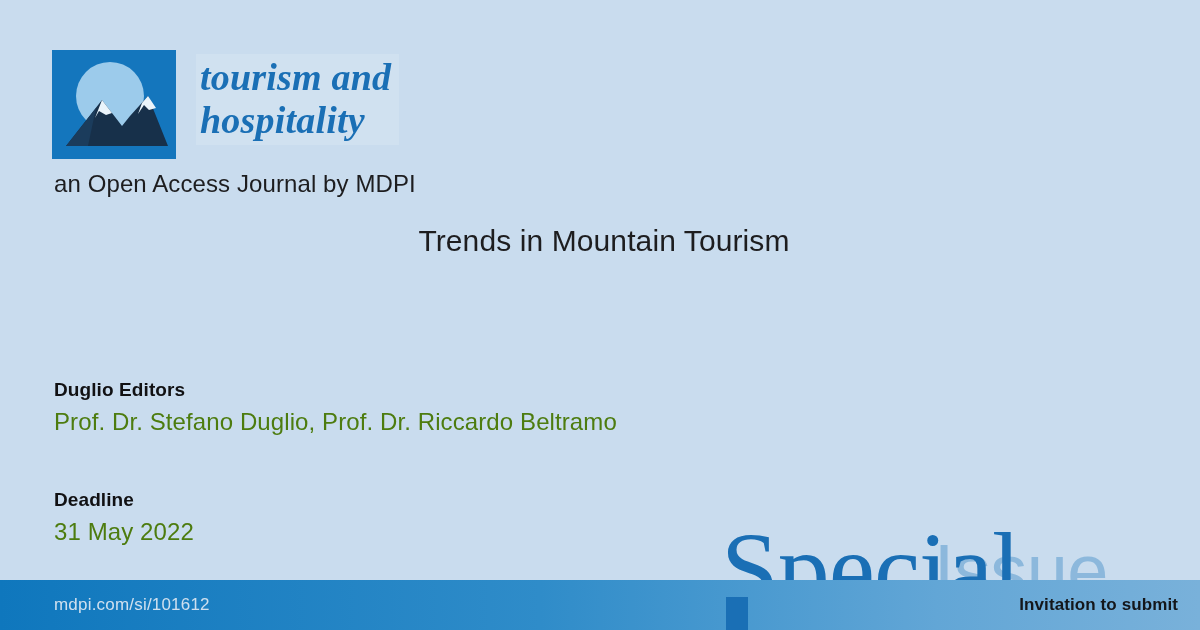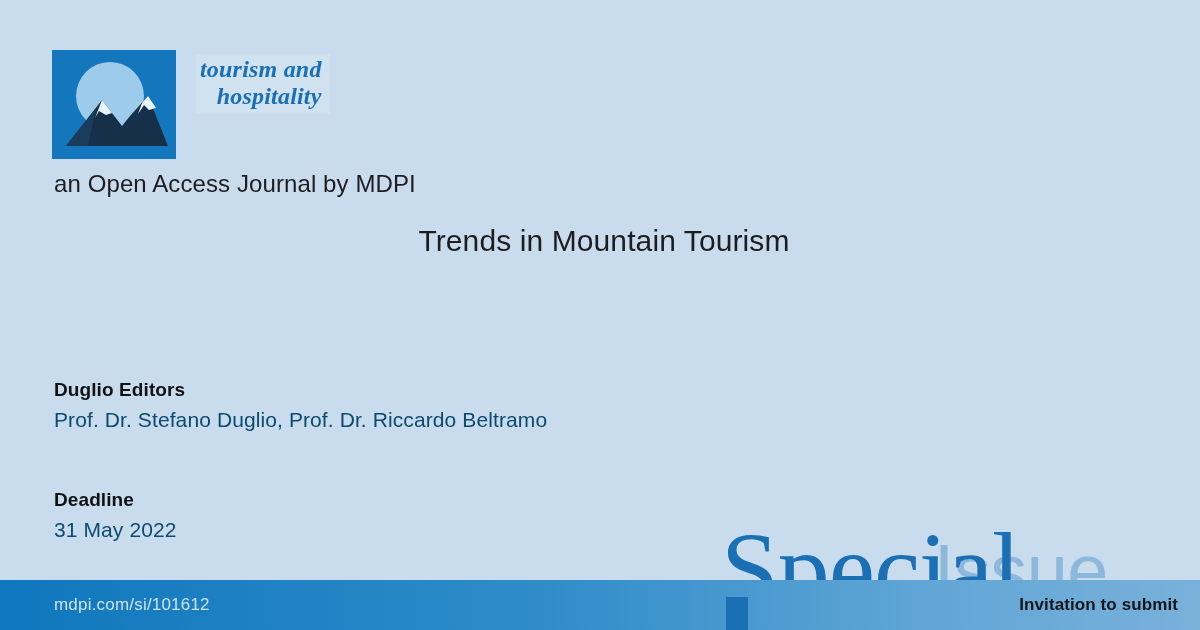--- a/index.html
+++ b/index.html
@@ -40,26 +40,25 @@
   .logo-mark svg { display: block; }
 
   .journal-name {
     margin-left: 20px;
     margin-top: 4px;
     padding: 2px 8px 4px 4px;
     background: rgba(255,255,255,0.14);
     font-family: "Liberation Serif", serif;
     font-style: italic;
     font-weight: bold;
-    font-size: 24px;
+    font-size: 38px;
     line-height: 1.12;
     color: #1a6fb5;
     letter-spacing: 0.2px;
     white-space: pre-line;
-    text-align: right;
   }
 
   .journal-subtitle {
     position: absolute;
     left: 54px;
     top: 170px;
     font-size: 24px;
     color: #1d1d1f;
     letter-spacing: 0.1px;
   }
@@ -91,22 +90,22 @@
     top: 489px;
   }
   .meta-label {
     font-size: 19px;
     font-weight: bold;
     color: #111113;
     letter-spacing: 0.1px;
     margin-bottom: 7px;
   }
   .meta-value {
-    font-size: 21px;
-    color: #0c4a6e;
+    font-size: 24px;
+    color: #4d7c0f;
     letter-spacing: 0.1px;
   }
 
   
   .watermark {
     position: absolute;
     right: 0px;
     bottom: 0px;
     width: 560px;
     height: 140px;

